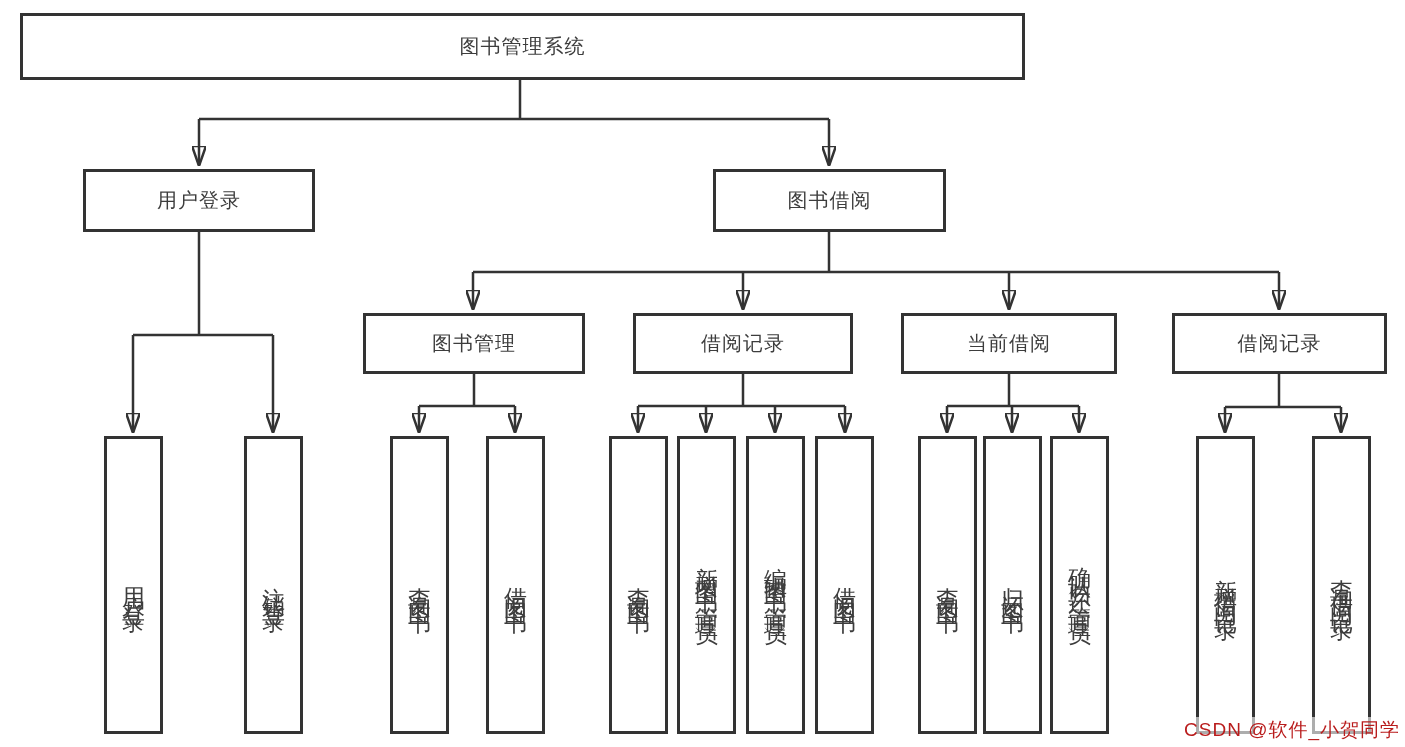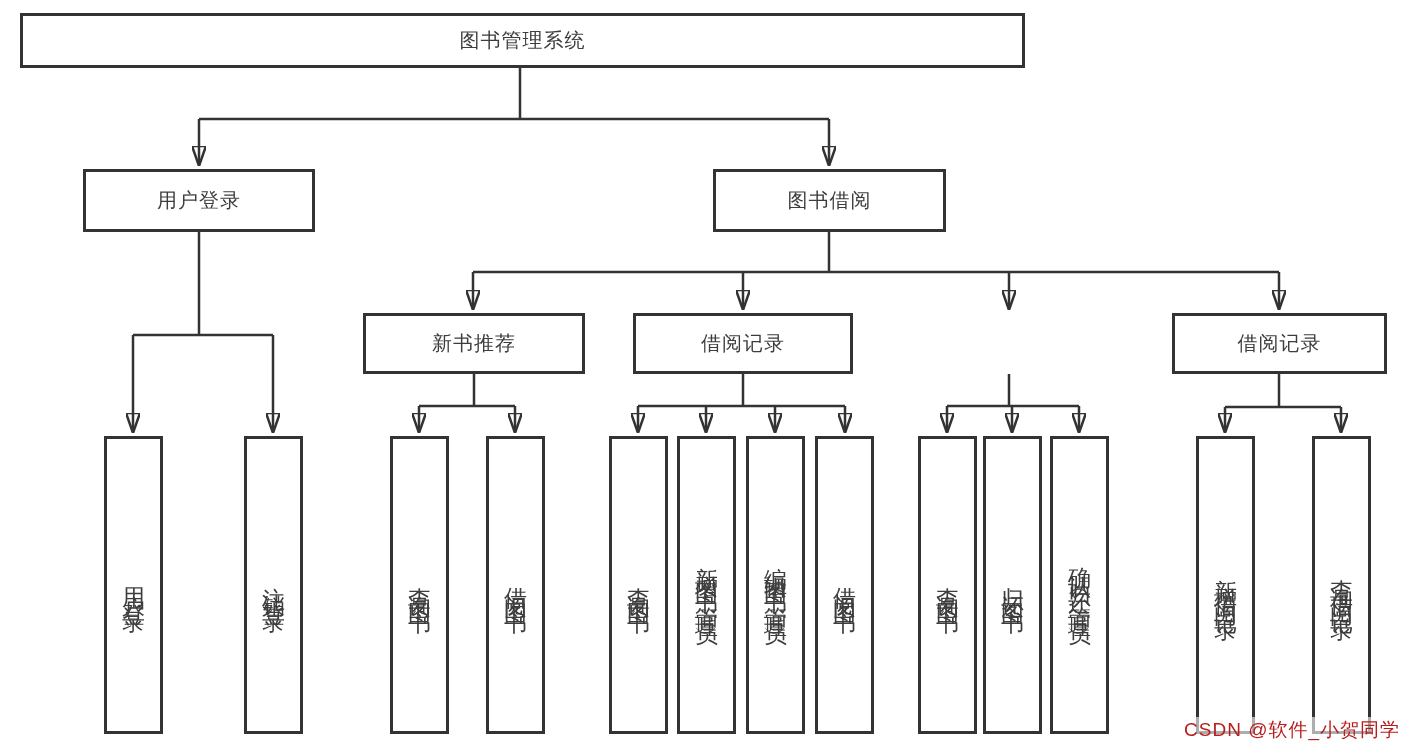--- a/index.html
+++ b/index.html
@@ -69,27 +69,28 @@
     <path d="M845,406 V432" marker-end="url(#arw)"></path>
 
     <path d="M947,406 V432" marker-end="url(#arw)"></path>
     <path d="M1012,406 V432" marker-end="url(#arw)"></path>
     <path d="M1079,406 V432" marker-end="url(#arw)"></path>
 
     <path d="M1225,407 V432" marker-end="url(#arw)"></path>
     <path d="M1341,407 V432" marker-end="url(#arw)"></path>
   </svg>
 
-  <div class="node" style="left:20px;top:13px;width:1005px;height:55px;">图书管理系统</div>
+  <div class="node" style="left:20px;top:13px;width:1005px;height:67px;">图书管理系统</div>
 
   <div class="node" style="left:83px;top:169px;width:232px;height:63px;">用户登录</div>
   <div class="node" style="left:713px;top:169px;width:233px;height:63px;">图书借阅</div>
 
-  <div class="node" style="left:363px;top:313px;width:222px;height:61px;">新书推荐</div>
+  <div class="node" style="left:363px;top:313px;width:222px;height:61px;">图书管理</div>
   <div class="node" style="left:633px;top:313px;width:220px;height:61px;">借阅记录</div>
+  <div class="node" style="left:901px;top:313px;width:216px;height:61px;">当前借阅</div>
   <div class="node" style="left:1172px;top:313px;width:215px;height:61px;">借阅记录</div>
 
   <div class="leaf" style="left:104px;">
     <span class="vtext">用户登录</span>
   </div>
   <div class="leaf" style="left:244px;">
     <span class="vtext">注销登录</span>
   </div>
 
   <div class="leaf" style="left:390px;">

